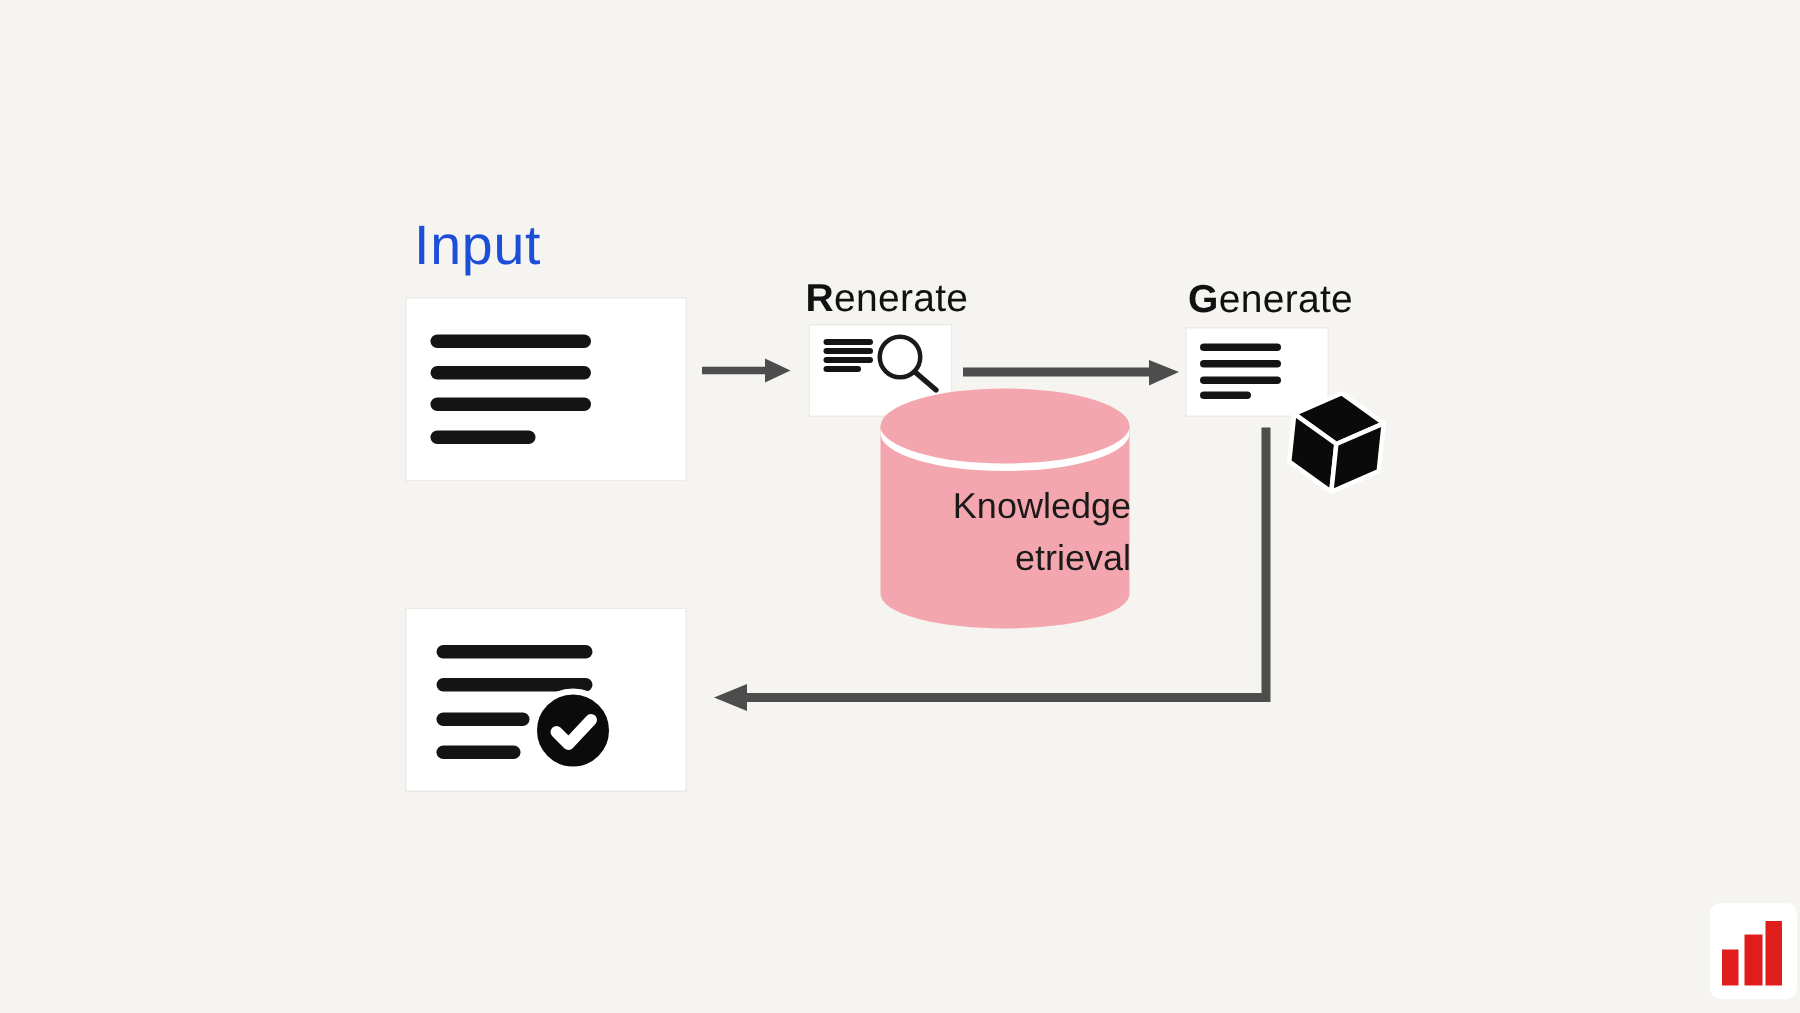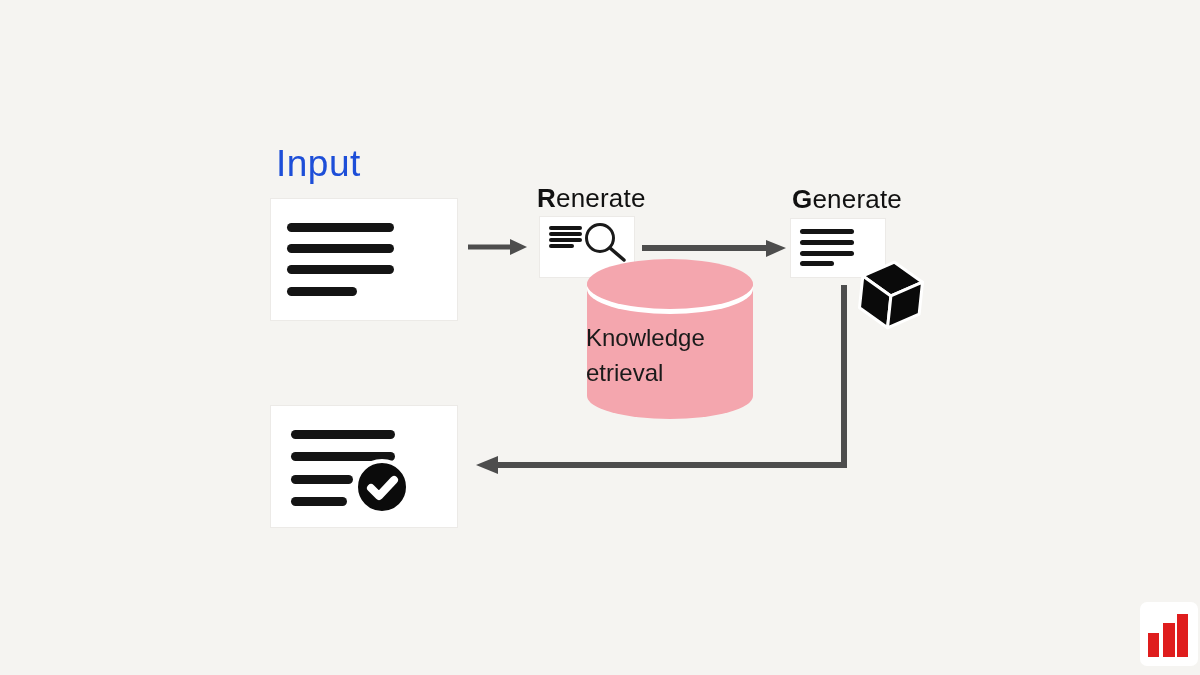--- a/index.html
+++ b/index.html
@@ -43,21 +43,21 @@
   .retrieval-card .doc-line:nth-of-type(4){top:27px;width:25px;}
   
   .generate-card .doc-line{left:9px;height:5px;border-radius:3px;}
   .generate-card .doc-line:nth-of-type(1){top:10px;width:54px;}
   .generate-card .doc-line:nth-of-type(2){top:21px;width:54px;}
   .generate-card .doc-line:nth-of-type(3){top:32px;width:54px;}
   .generate-card .doc-line:nth-of-type(4){top:42px;width:34px;}
 
   .db-text{
     position:absolute;left:586px;top:320px;width:168px;
-    text-align:left;font-size:24px;line-height:35px;color:#1a1a1a;
+    text-align:right;font-size:24px;line-height:35px;color:#1a1a1a;
   }
   .logo{
     position:absolute;left:1140px;top:602px;width:58px;height:64px;
     background:#ffffff;border-radius:7px;
   }
   .logo .bar{position:absolute;background:#df1d1d;}
   .logo .bar1{left:8px; top:31px;width:11px;height:24px;}
   .logo .bar2{left:23px;top:21px;width:12px;height:34px;}
   .logo .bar3{left:37px;top:12px;width:11px;height:43px;}
 </style>

